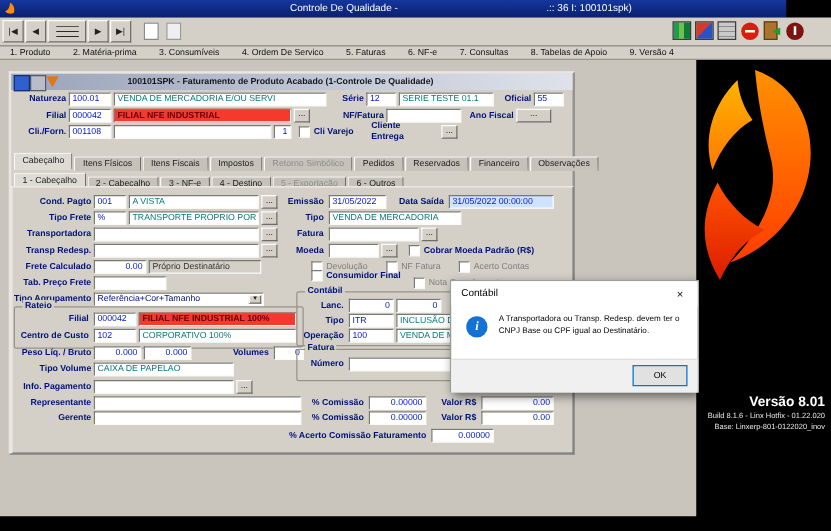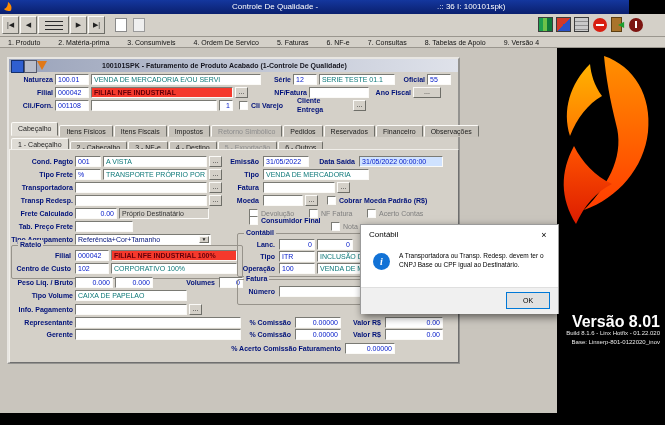--- a/index.html
+++ b/index.html
@@ -59,21 +59,21 @@
   .dlg-title{left:0;top:0;width:197px;height:20px;font-size:8px;color:#000;line-height:20px;background:#fff;}
   .dlg-close{right:0;top:0;width:28px;height:20px;text-align:center;line-height:20px;font-size:9px;color:#000;}
   .dlg-icon{left:12px;top:28px;width:17px;height:17px;border-radius:50%;background:#1272d6;color:#fff;
             font-family:"Liberation Serif",serif;font-style:italic;font-weight:bold;font-size:10px;
             display:flex;align-items:center;justify-content:center;}
   .dlg-msg{left:38px;top:27px;width:150px;font-size:6.5px;line-height:8.5px;color:#000;}
   .dlg-footer{left:0;top:62px;width:197px;height:26px;background:#f0f0f0;border-top:1px solid #dfdfdf;}
   .dlg-ok{position:absolute;right:8px;top:4px;width:44px;height:17px;background:#e1e1e1;
           border:1px solid #0078d7;font-size:7px;color:#000;text-align:center;line-height:15px;box-sizing:border-box;}
   .version{left:430px;top:315px;width:230px;text-align:right;color:#fff;}
-  .v1{font-size:16px;font-weight:bold;line-height:14px;}
+  .v1{font-size:11px;font-weight:bold;line-height:14px;}
   .v2{font-size:6px;line-height:9px;color:#e9e9e9;}
 </style>
 </head>
 <body>
 
 <div class="screen">
 
   <div class="a titlebar">
     <svg class="a" style="left:3px;top:2px" width="10" height="10" viewBox="0 0 10 10">
       <path d="M5,0 C8,2 9.3,5 8,8.4 C6,9.4 3,9.2 1,7 C4,6 5,3 5,0 Z" fill="#ff8c00"></path>

